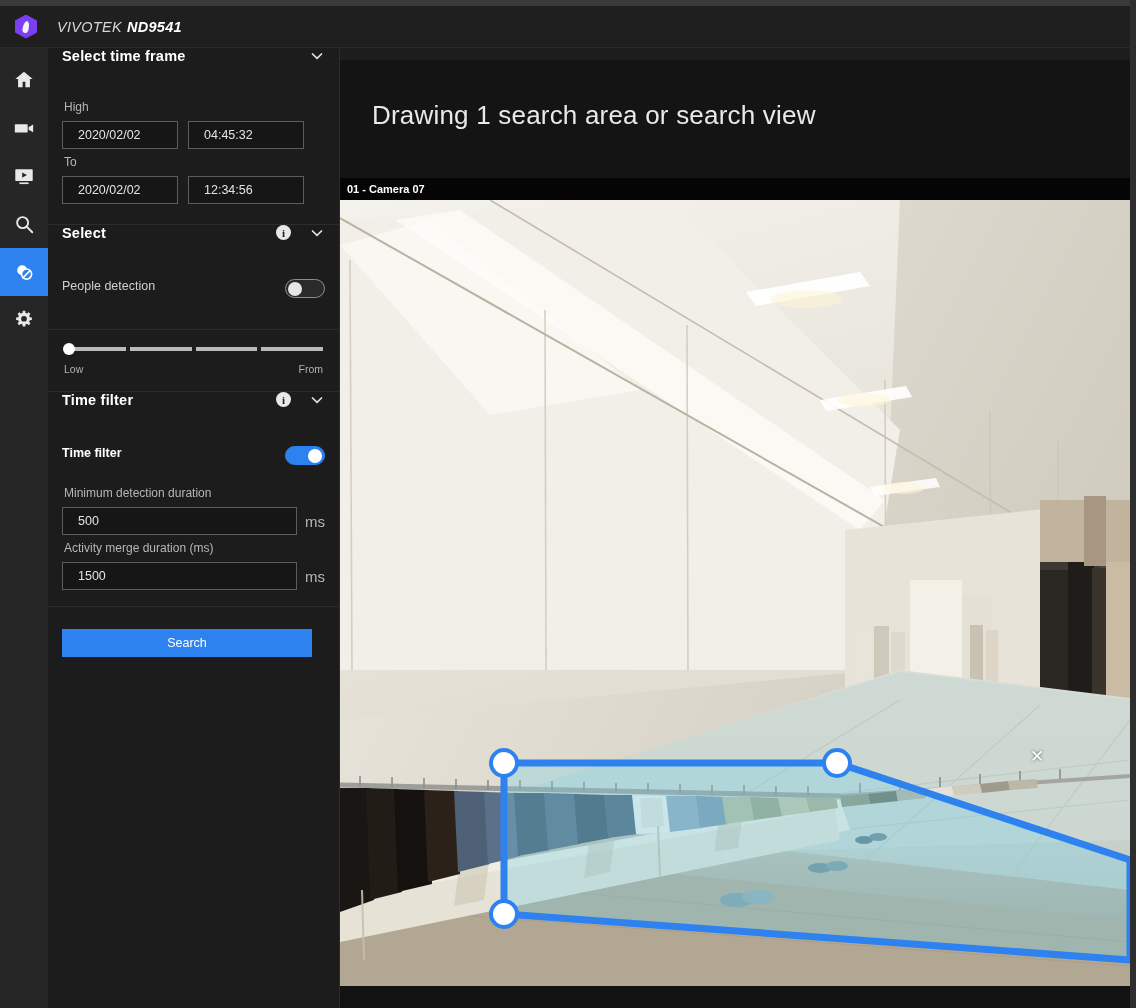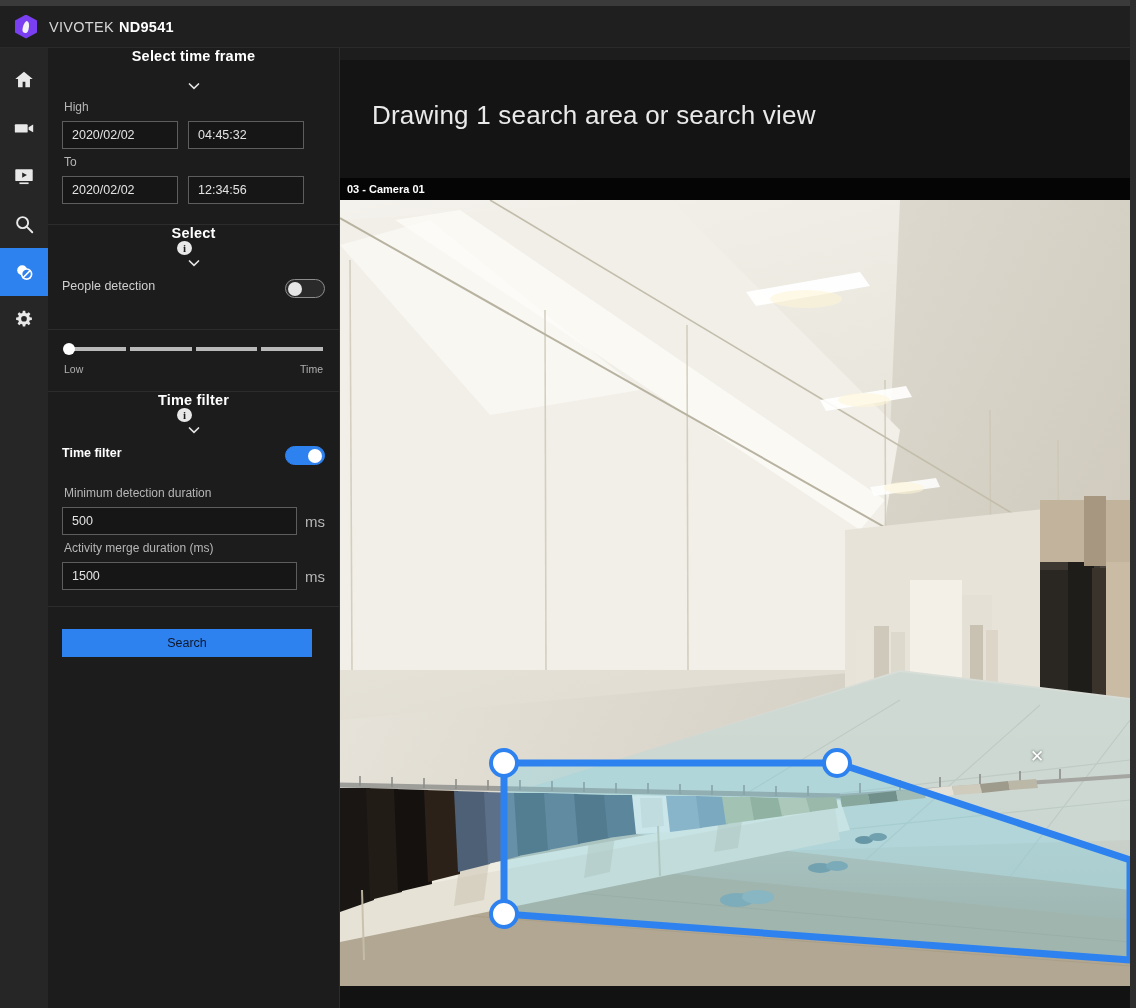--- a/index.html
+++ b/index.html
@@ -41,22 +41,23 @@
     position: relative;
   }
   .logo .drop {
     position: absolute; left: 8px; top: 6px;
     width: 6px; height: 12px;
     background: #f2f2f2;
     border-radius: 60% 60% 50% 50% / 70% 70% 40% 40%;
     transform: rotate(12deg);
   }
   .brand {
-    margin-left: 12px; font-size: 14.5px; color: #d6d6d6;
+    margin-left: 20px; font-size: 14.5px; color: #d6d6d6;
     letter-spacing: .3px;
+    font-style: italic;
   }
   .brand b { color: #ffffff; font-weight: 700; margin-left: 5px; }
   
   .rail {
     position: absolute; left: 0; top: 48px; width: 48px; height: 960px;
     background: #262626;
   }
   .rail-item {
     width: 48px; height: 48px;
     display: flex; align-items: center; justify-content: center;
@@ -67,23 +68,22 @@
   .rail-spacer { height: 8px; }
   
   .panel {
     position: absolute; left: 48px; top: 48px; width: 292px; height: 960px;
     background: #1c1c1c;
     border-right: 1px solid #2c2c2c;
     overflow: hidden;
   }
   .sect { border-bottom: 1px solid #2c2c2c; padding: 0 14px; }
   .sect-head {
-    height: 46px; display: flex; align-items: center;
+    height: 46px; display: flex; align-items: flex-start;
     cursor: pointer;
-    flex-direction: column;
   }
   .sect-title {
     font-size: 14.5px; font-weight: 700; color: #ffffff; flex: 1 1 auto;
     letter-spacing: .2px;
   }
   .info-ico {
     width: 15px; height: 15px; border-radius: 50%;
     background: #e8e8e8; color: #1c1c1c;
     font-size: 11px; font-weight: 700; font-family: "Liberation Serif", serif;
     display: flex; align-items: center; justify-content: center;
@@ -91,21 +91,21 @@
   }
   .chev { width: 16px; height: 16px; cursor: pointer; }
   .sect-body { padding-bottom: 16px; }
   .fld-label {
     font-size: 12px; color: #b6b6b6; margin: 6px 0 7px 2px;
   }
   .row2 { display: flex; gap: 10px; margin-bottom: 4px; }
   .tinput {
     background: #161616; border: 1px solid #5d5d5d;
     color: #e3e3e3; font-size: 12.5px;
-    height: 28px; padding: 0 9px; width: 116px;
+    height: 28px; padding: 0 15px; width: 116px;
     font-family: "Liberation Sans", sans-serif;
   }
   .tinput.wide { width: 251px; }
   
   .tog-row {
     display: flex; height: 34px; margin-top: 8px;
   }
   .tog-label { font-size: 12.5px; color: #cfcfcf; flex: 1 1 auto; }
   .tog-label.on { color: #ffffff; font-weight: 700; }
   .toggle {
@@ -134,21 +134,21 @@
   }
   .slider-legend {
     display: flex; justify-content: space-between;
     font-size: 10.5px; color: #b0b0b0; margin-top: 7px;
   }
   .ms-row { display: flex; align-items: center; gap: 8px; }
   .ms-unit { font-size: 15px; color: #b6b6b6; }
   .search-wrap { padding: 22px 14px 0; }
   .search-btn {
     width: 250px; height: 28px; background: #2e82f0;
-    border: none; color: #0f172a; font-size: 12.5px;
+    border: none; color: #ffffff; font-size: 12.5px;
     font-family: "Liberation Sans", sans-serif; cursor: pointer;
     display: flex; align-items: center; justify-content: center;
   }
   
   .main {
     position: absolute; left: 340px; top: 60px;
     width: 790px; height: 960px; background: #141414;
   }
   .main-title {
     position: absolute; left: 32px; top: 40px;
@@ -308,21 +308,21 @@
         <div class="slider-wrap">
           <div class="slider">
             <span class="seg"></span>
               <span class="seg"></span>
             <span class="seg"></span>
               <span class="seg"></span>
             <span class="thumb"></span>
           </div>
           <div class="slider-legend">
             <span>Low</span>
-            <span>Time</span>
+            <span>From</span>
           </div>
         </div>
       </div>
     </div>
 
     <div class="sect">
       <div class="sect-head">
         <span class="sect-title">Time filter</span>
         <span class="info-ico">i</span>
         <span class="chev">
@@ -354,21 +354,21 @@
     <div class="search-wrap">
       <button class="search-btn">Search</button>
     </div>
   </div>
 
   <div class="main">
 
     <div class="main-title">Drawing 1 search area or search view</div>
 
     <div class="cam-bar">
-      <span class="cam-label">03 - Camera 01</span>
+      <span class="cam-label">01 - Camera 07</span>
     </div>
 
     <div class="video">
 
       <svg class="scene-svg" viewBox="0 0 790 786" preserveAspectRatio="none">
         <defs>
           <linearGradient id="wallg" x1="0" y1="0" x2="0.3" y2="1">
             <stop offset="0" stop-color="#f4f2ec"></stop>
             <stop offset="1" stop-color="#e2ded3"></stop>
           </linearGradient>

